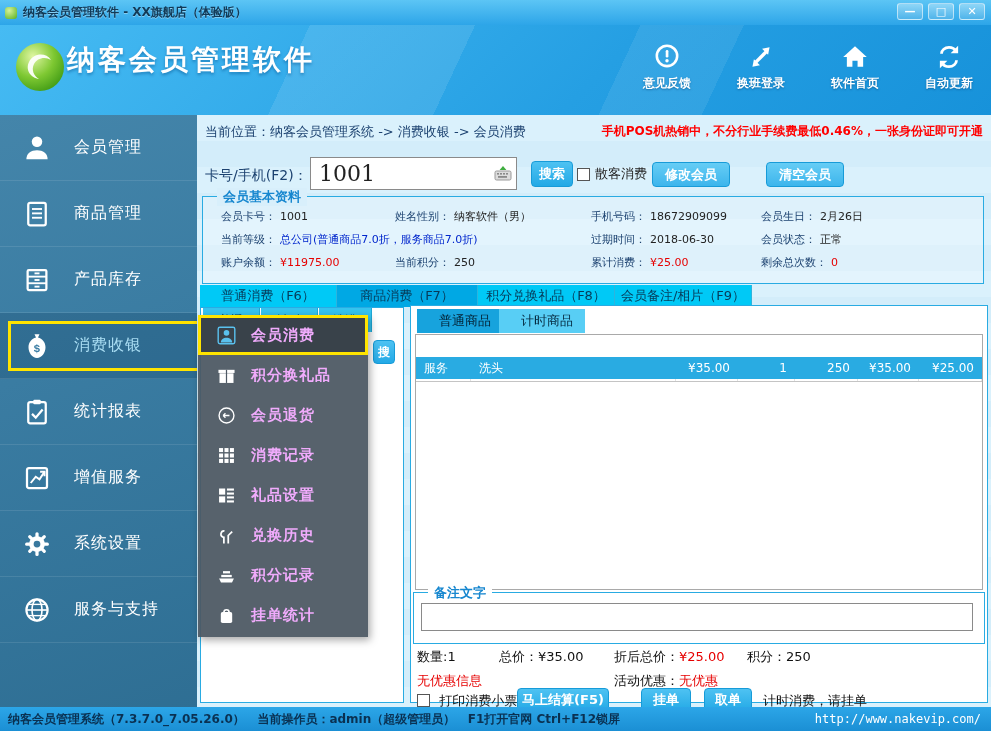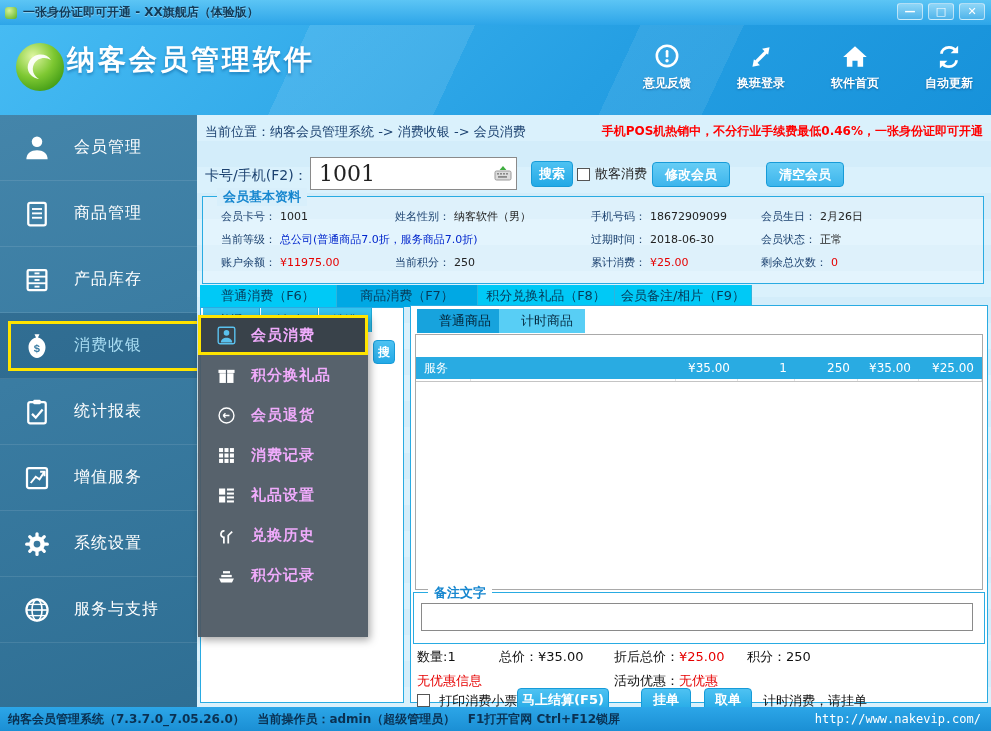--- a/index.html
+++ b/index.html
@@ -105,21 +105,21 @@
   .statusbar .sleft{margin-left:8px;font-size:12px;color:#0a3152;font-weight:bold;}
   .statusbar .surl{position:absolute;right:10px;font-size:12px;color:#fff;font-family:"DejaVu Sans Mono","Liberation Mono",monospace;}
 </style>
 </head>
 <body>
 
 <div id="app">
 
   <div class="titlebar">
     <span class="appdot"></span>
-    <span class="title">一张身份证即可开通 - XX旗舰店（体验版）</span>
+    <span class="title">纳客会员管理软件 - XX旗舰店（体验版）</span>
     <div class="winbtns">
       <span class="wbtn">—</span>
       <span class="wbtn">□</span>
       <span class="wbtn">✕</span>
     </div>
   </div>
 
   <div class="header">
     <div class="logo">
       <svg width="52" height="52" viewBox="0 0 52 52">
@@ -317,20 +317,21 @@
           <div class="tc" style="left:0;width:55px">类型</div>
           <div class="tc" style="left:55px;width:205px">产品名</div>
           <div class="tc" style="left:260px;width:62px">单价</div>
           <div class="tc" style="left:322px;width:57px">数量</div>
           <div class="tc" style="left:379px;width:63px">积分</div>
           <div class="tc" style="left:442px;width:61px">总价</div>
           <div class="tc" style="left:503px;width:63px">折扣价</div>
         </div>
         <div class="trow">
           <div class="tc" style="left:0;width:55px">服务</div>
+          <div class="tc" style="left:55px;width:205px">洗头</div>
           <div class="tc r" style="left:260px;width:62px">¥35.00</div>
           <div class="tc r" style="left:322px;width:57px">1</div>
           <div class="tc r" style="left:379px;width:63px">250</div>
           <div class="tc r" style="left:442px;width:61px">¥35.00</div>
           <div class="tc r" style="left:503px;width:63px">¥25.00</div>
         </div>
       </div>
 
       <div class="fieldset" id="note">
         <span class="legend">备注文字</span>
@@ -417,20 +418,27 @@
       <span>兑换历史</span>
     </div>
     <div class="pitem">
       <svg viewBox="0 0 24 24">
         <path d="M3.5 15.5h17l-2.2 4.5H5.7z" fill="#fff"></path>
         <rect x="6" y="11.3" width="12" height="2.6" fill="#fff"></rect>
           <rect x="8" y="7" width="8" height="2.6" fill="#fff"></rect>
       </svg>
       <span>积分记录</span>
     </div>
+    <div class="pitem">
+      <svg viewBox="0 0 24 24">
+        <rect x="5.5" y="8" width="13" height="12.5" rx="2" fill="#fff"></rect>
+        <path d="M9 8.5a3 3 0 0 1 6 0" fill="none" stroke="#fff" stroke-width="1.8"></path>
+      </svg>
+      <span>挂单统计</span>
+    </div>
   </div>
 
   <div class="statusbar">
     <span class="sleft">
       <span>纳客会员管理系统（7.3.7.0_7.05.26.0）</span>&nbsp;&nbsp;
       <span>当前操作员：admin（超级管理员）</span>&nbsp;&nbsp;
       <span>F1打开官网 Ctrl+F12锁屏</span>
     </span>
     <span class="surl">http://www.nakevip.com/</span>
   </div>

